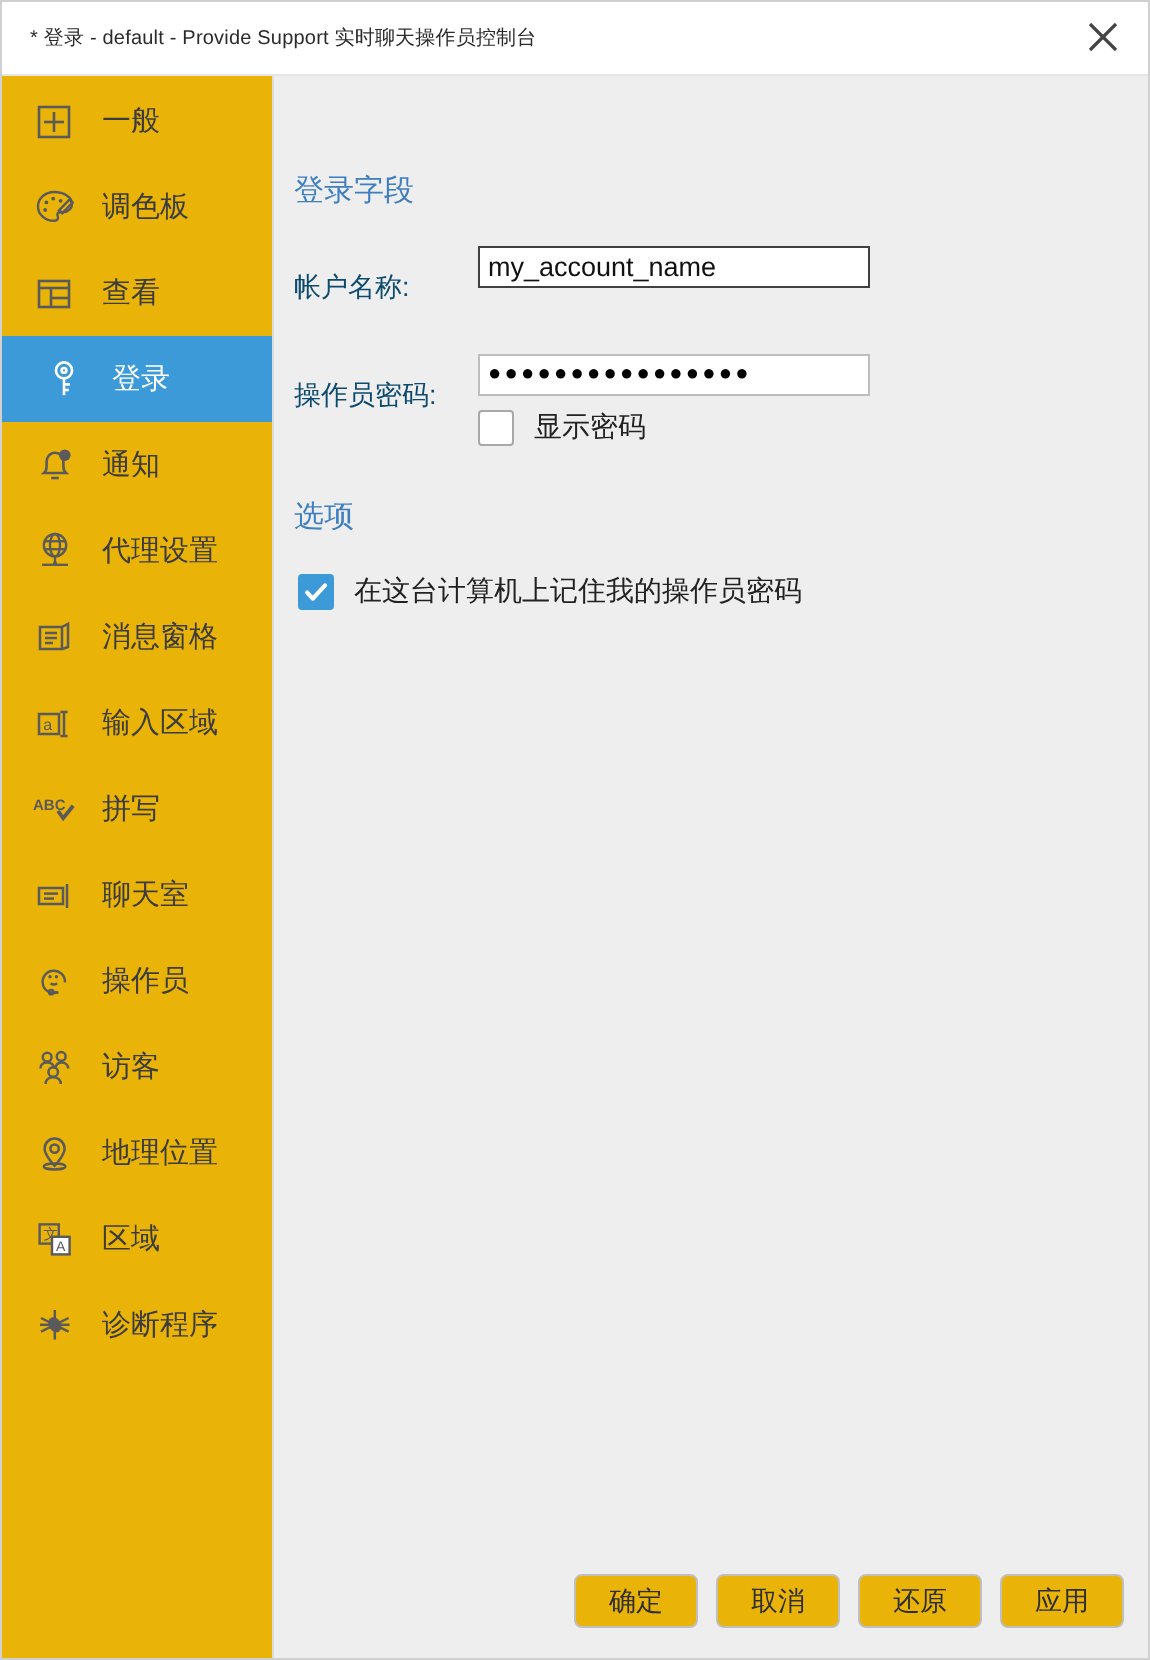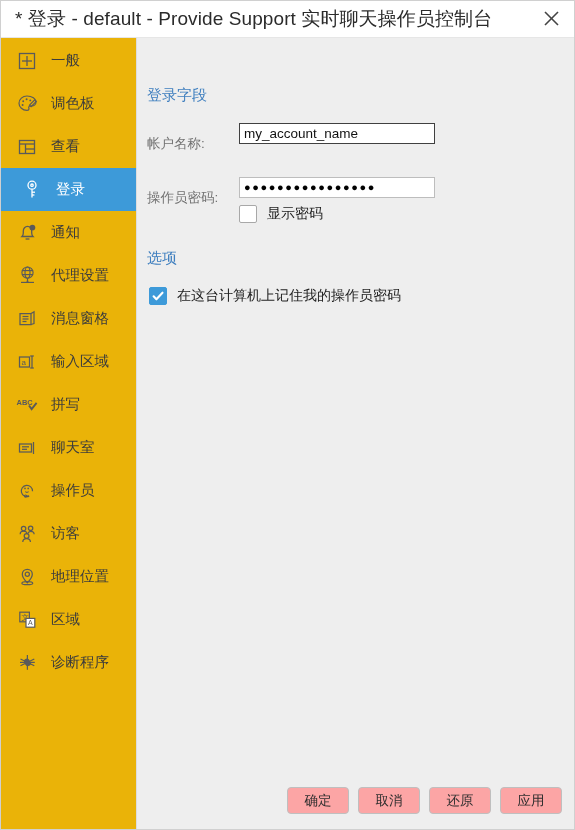--- a/index.html
+++ b/index.html
@@ -28,21 +28,21 @@
   .titlebar {
     position: relative;
     height: 36px;
     background: #ffffff;
     display: flex;
     align-items: center;
     border-bottom: 1px solid #e6e6e6;
   }
   .title-text {
     margin-left: 14px;
-    font-size: 19px;
+    font-size: 10px;
     color: #2b2b2b;
     white-space: nowrap;
     letter-spacing: 0.1px;
   }
   .close-btn {
     position: absolute;
     right: 0;
     top: 0;
     width: 46px;
     height: 35px;
@@ -120,21 +120,21 @@
   .field-row {
     position: absolute;
     left: 10px;
     height: 22px;
     display: flex;
     align-items: center;
   }
   .field-label {
     width: 92px;
     font-size: 13.5px;
-    color: #737373;
+    color: #0c4a6e;
     white-space: nowrap;
     margin-top: 21px;
   }
   .field-input {
     width: 196px;
     height: 21px;
     box-sizing: border-box;
     background: #ffffff;
     border: 1px solid #404040;
     font-family: "Liberation Sans", "DejaVu Sans", sans-serif;
@@ -203,21 +203,21 @@
     position: absolute;
     right: 12px;
     bottom: 17px;
     display: flex;
     gap: 9px;
   }
   .btn {
     width: 62px;
     height: 27px;
     box-sizing: border-box;
-    background: #fca5a5;
+    background: #eab308;
     border: 1px solid #bfbfbf;
     border-radius: 4px;
     font-family: "Liberation Sans", "DejaVu Sans", sans-serif;
     font-size: 13.5px;
     color: #2e2e2e;
     cursor: default;
     padding: 0;
     line-height: 25px;
   }
 </style>

